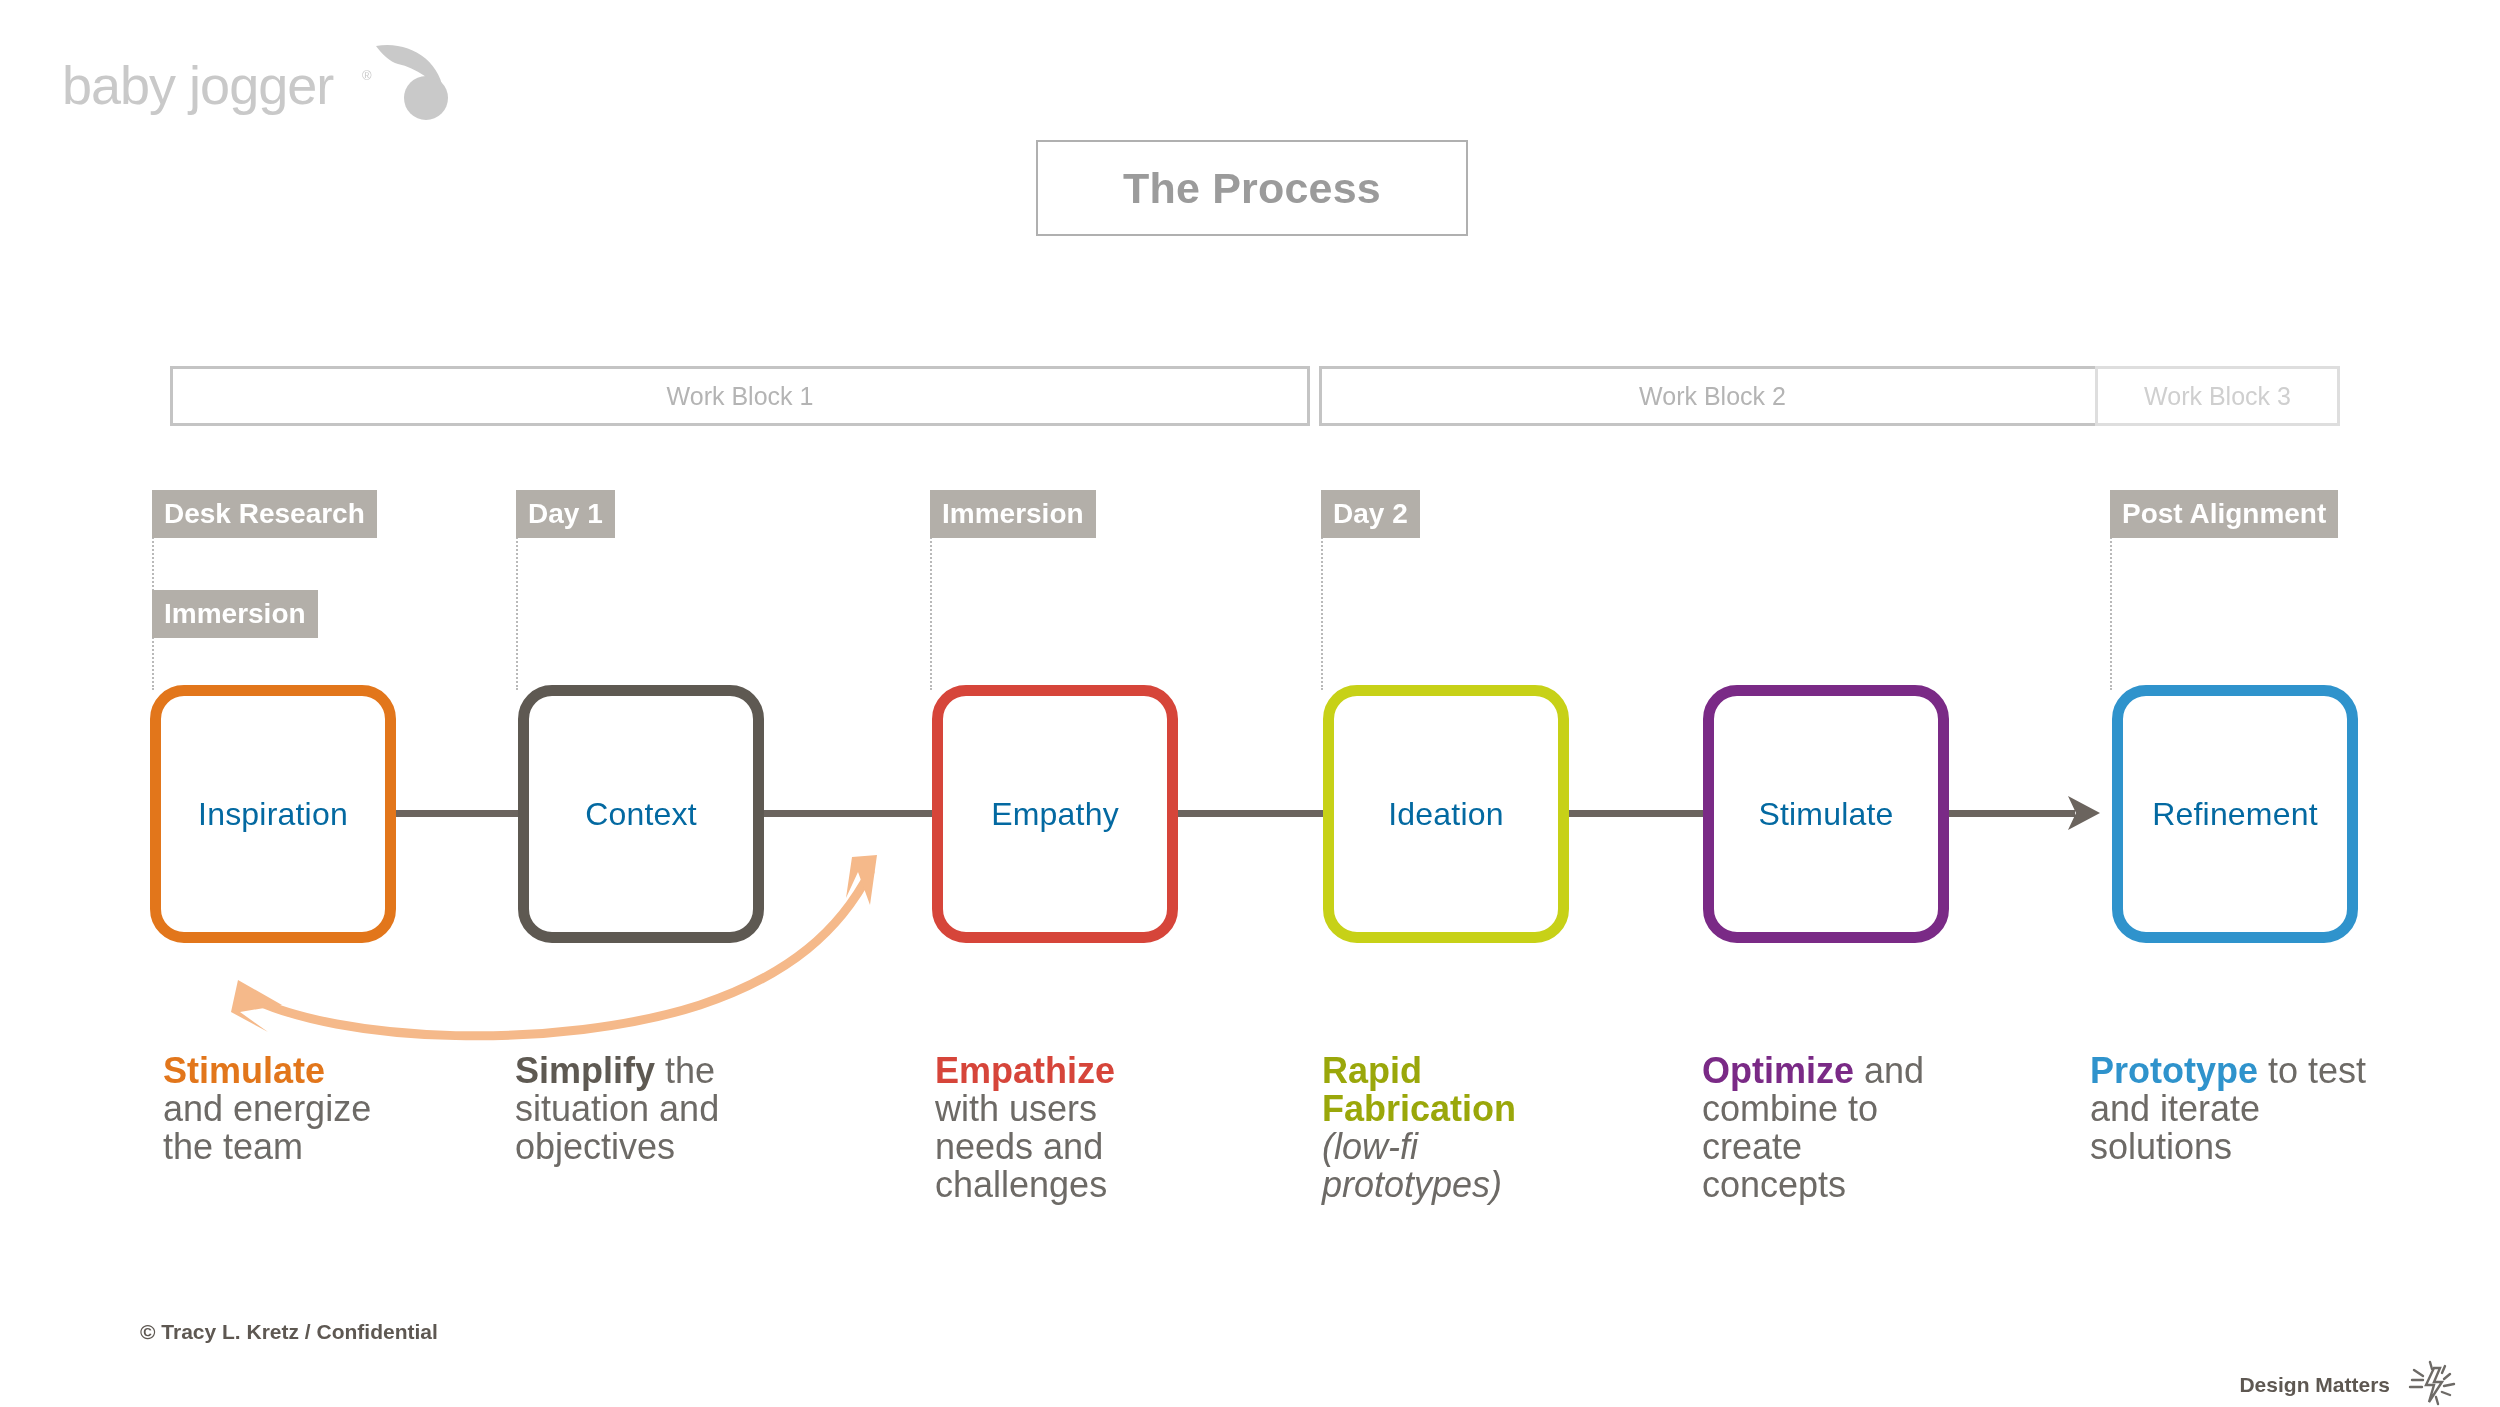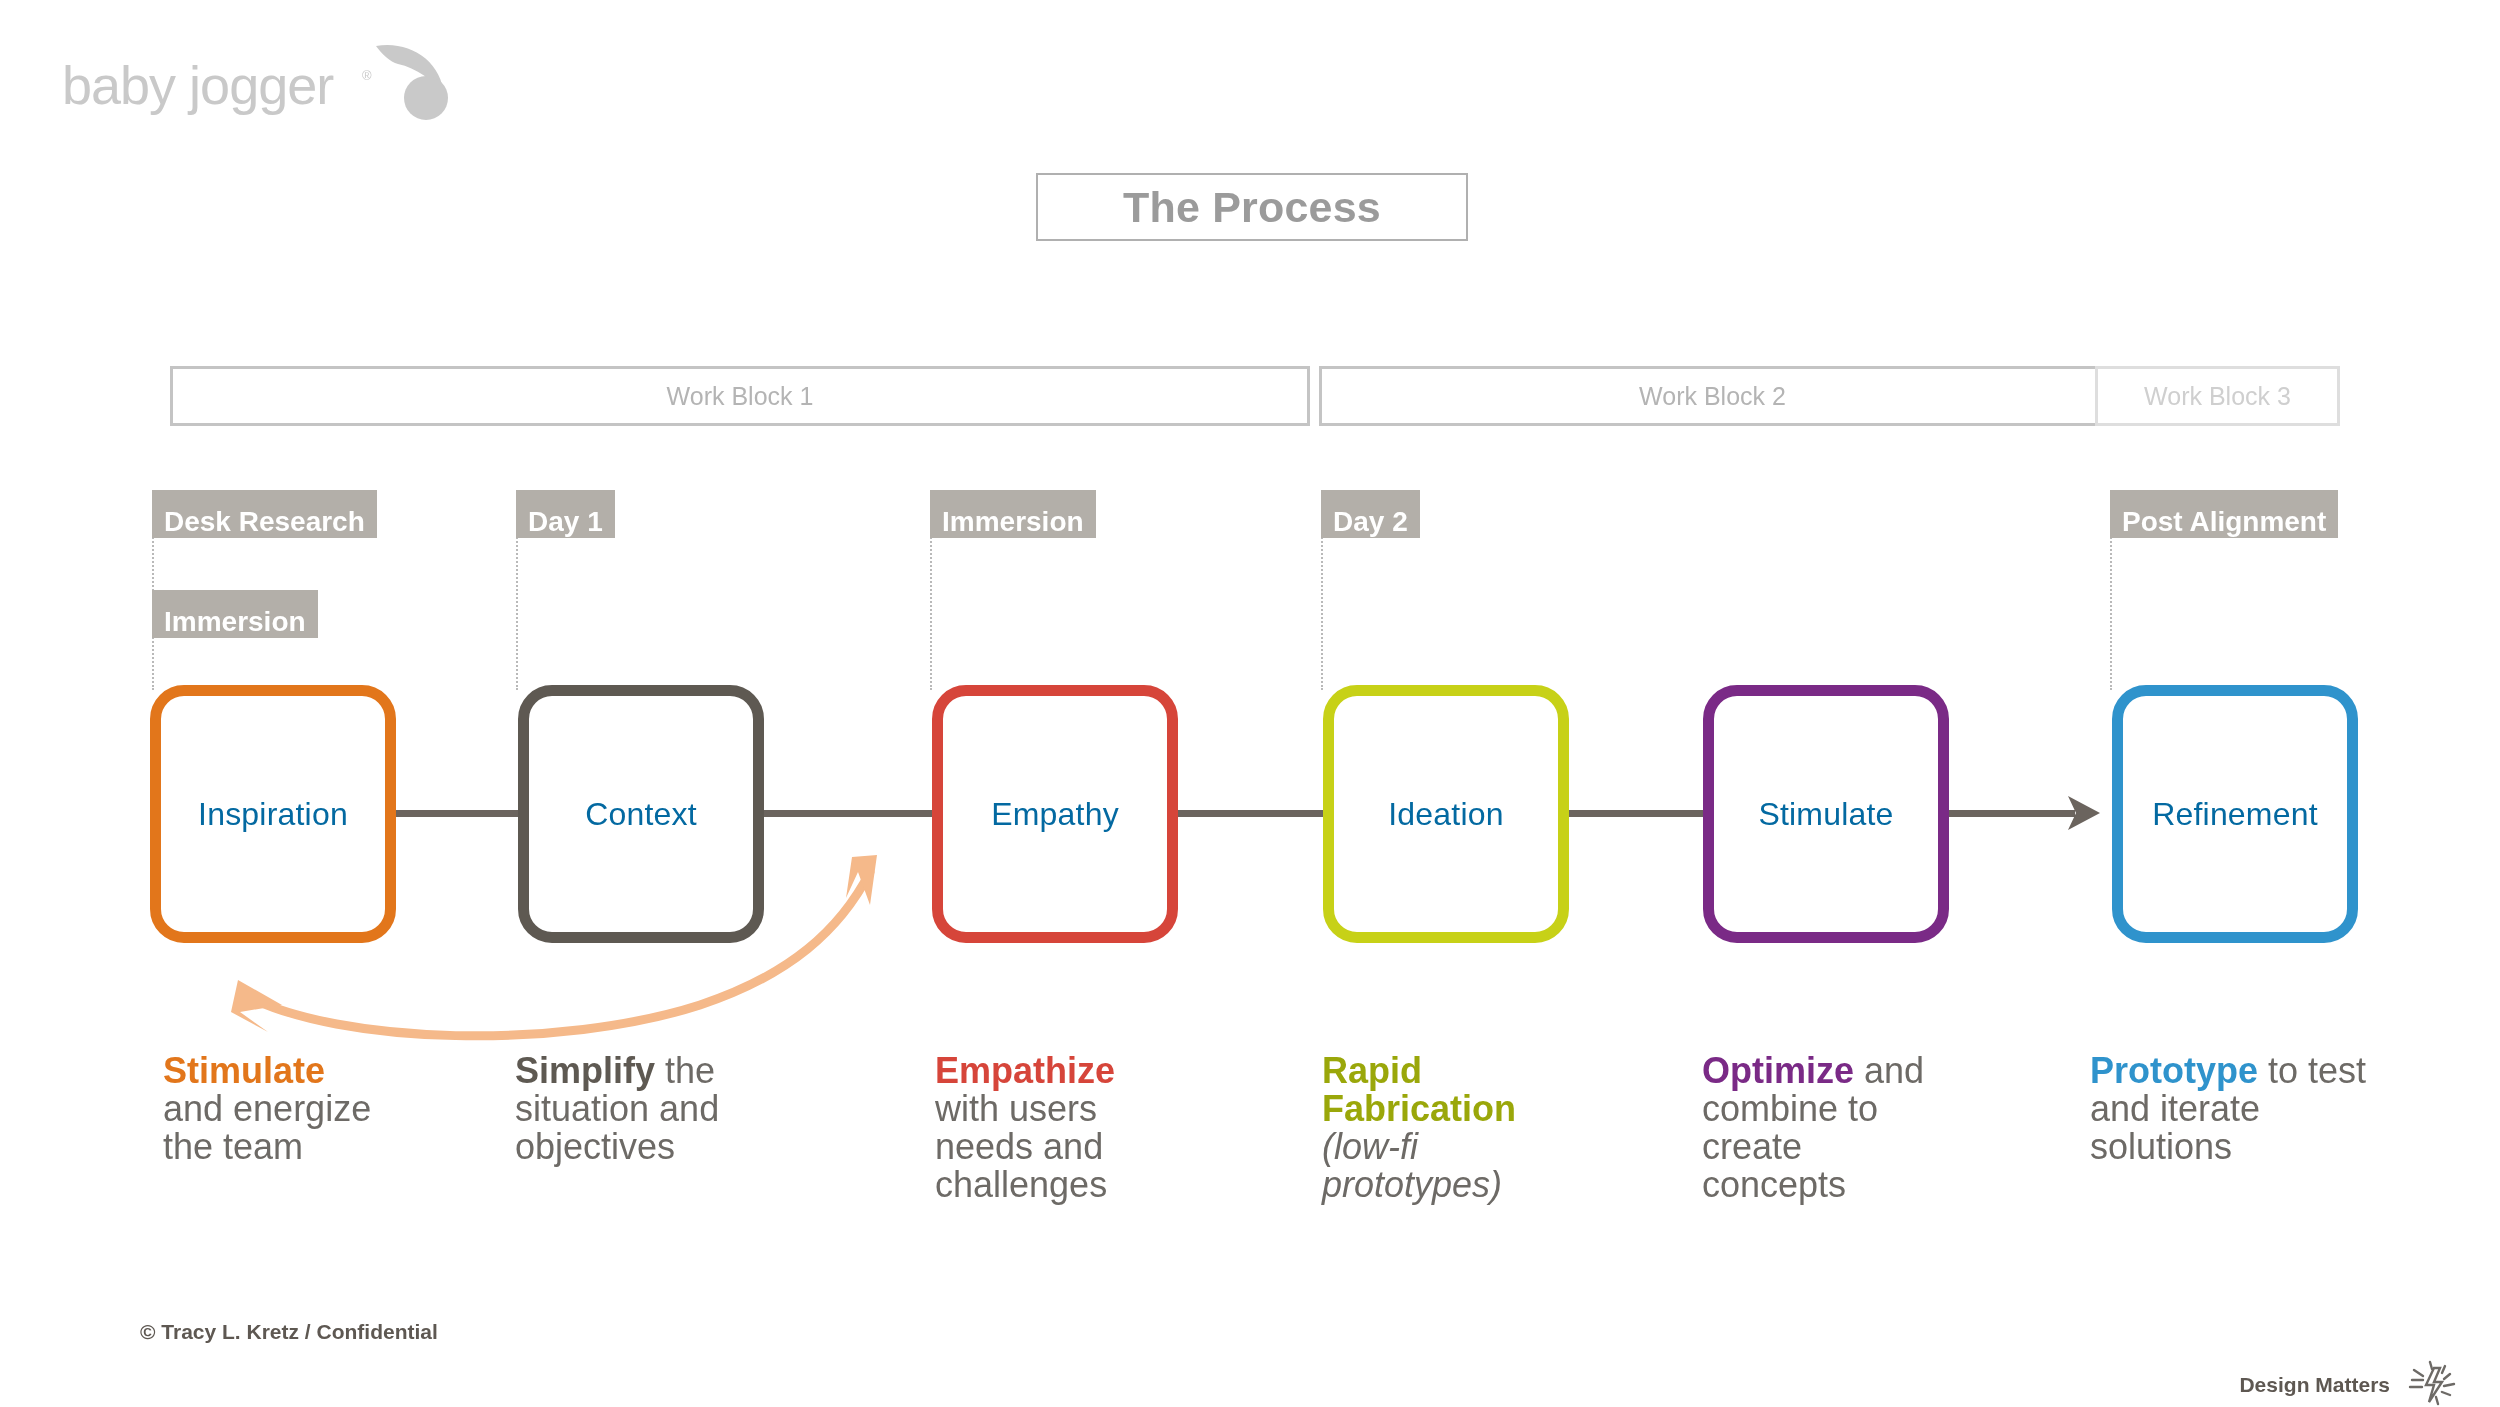--- a/index.html
+++ b/index.html
@@ -17,23 +17,23 @@
     font-size:54px; font-weight:400; color:#c9c9c9;
     letter-spacing:-1px; font-family:"Liberation Sans", sans-serif;
   }
   #logo .logo-reg {
     position:absolute; left:300px; top:30px; font-size:13px; color:#c9c9c9;
   }
   #logo .logo-mark { position:absolute; left:310px; top:0px; }
 
   
   #title-box {
-    position:absolute; left:1036px; top:140px; width:432px; height:68px;
+    position:absolute; left:1036px; top:140px; width:432px; height:96px;
     border:2px solid #b0b0b0; background:#ffffff;
-    display:flex; align-items:center; justify-content:center;margin-top:33px;
+    display:flex; align-items:center; justify-content:center;
   }
   #title-box .title-text {
     font-size:43px; font-weight:bold; color:#9b9b9b; letter-spacing:0.2px;
   }
 
   
   .wb {
     position:absolute; top:366px; height:60px;
     background:#ffffff;
     display:flex; align-items:center; justify-content:center;
@@ -46,21 +46,21 @@
   
   .guide {
     position:absolute; top:490px; width:0; height:200px;
     border-left:2px dotted #b9b9b9;
   }
 
   
   .badge {
     position:absolute; height:48px;
     background:#b3afa9; color:#ffffff;
-    display:flex; align-items:flex-end; padding:0 12px;
+    display:flex; align-items:center; padding:12px 12px;
     font-size:28px; font-weight:bold; white-space:nowrap;
   }
 
   
   .pbox {
     position:absolute; top:685px; width:246px; height:258px;
     background:#ffffff; border-radius:34px;
     border:11px solid #888; 
     display:flex; align-items:center; justify-content:center;
   }

